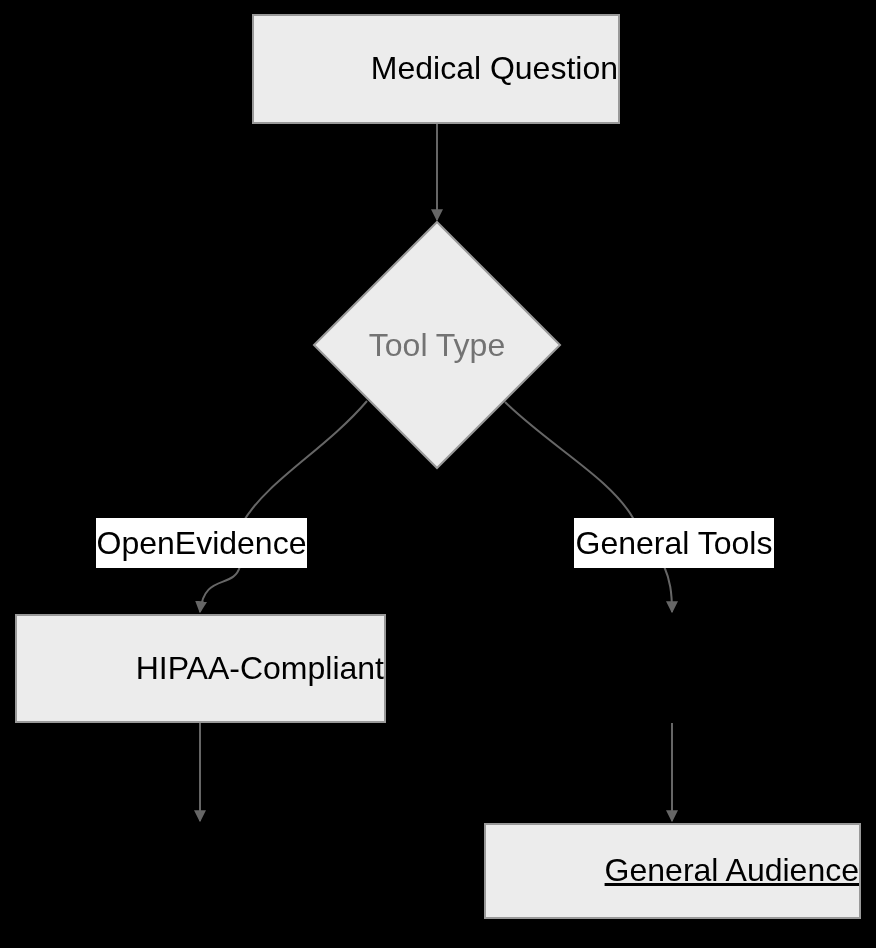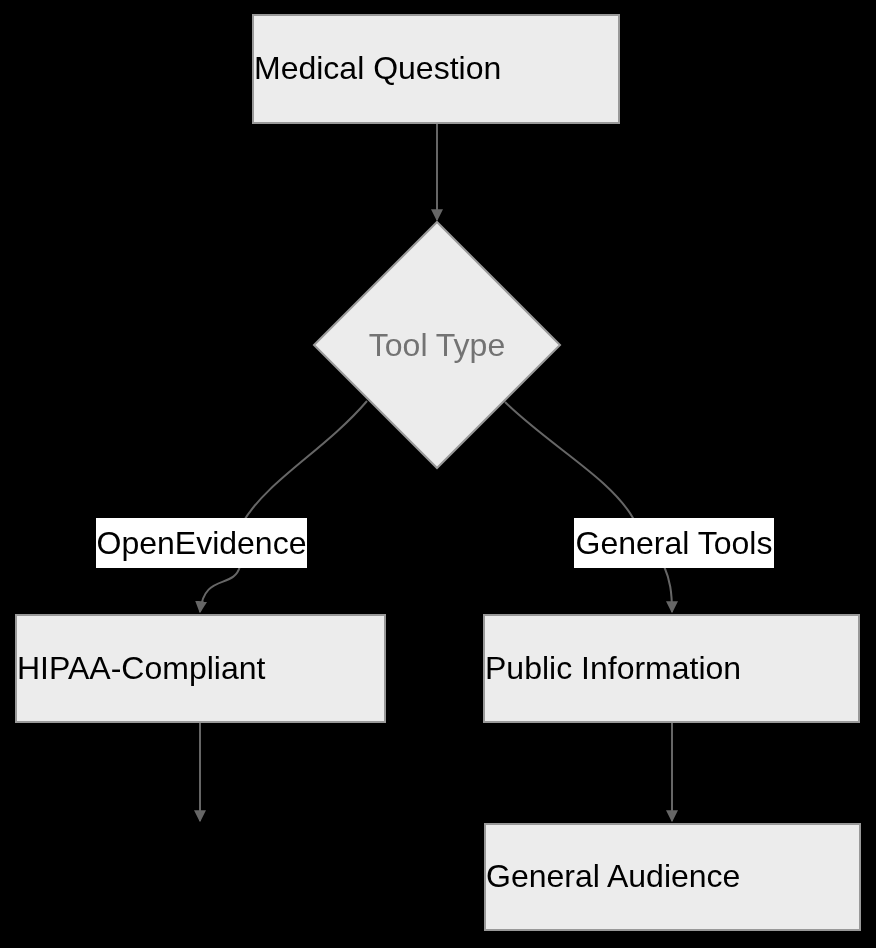--- a/index.html
+++ b/index.html
@@ -24,21 +24,21 @@
   }
   .node {
     position: absolute;
     box-sizing: border-box;
     background: #ececec;
     border: 2px solid #999999;
     color: #000000;
     font-size: 32px;
     display: flex;
     align-items: center;
-    justify-content: flex-start;
+    justify-content: flex-end;
     text-align: center;
     line-height: 1.1;
   }
   .diamond-label {
     position: absolute;
     color: #737373;
     font-size: 32px;
     display: flex;
     align-items: center;
     justify-content: center;
@@ -53,21 +53,21 @@
     display: flex;
     align-items: center;
     justify-content: center;
     text-align: center;
     white-space: nowrap;
   }
   #node-medical-question { left: 252px; top: 14px;  width: 368px; height: 110px; }
   #node-hipaa            { left: 15px;  top: 614px; width: 371px; height: 109px; }
   #node-public-info      { left: 483px; top: 614px; width: 377px; height: 109px; }
   #node-clinician        { left: 18px;  top: 823px; width: 364px; height: 108px; }
-  #node-general-audience { left: 484px; top: 823px; width: 377px; height: 108px; }
+  #node-general-audience { left: 484px; top: 823px; width: 377px; height: 96px; text-decoration: underline; }
   #label-tool-type       { left: 337px; top: 320px; width: 200px; height: 50px; }
   #edge-label-openevidence { left: 96px;  top: 518px; width: 211px; height: 50px; }
   #edge-label-general-tools{ left: 574px; top: 518px; width: 200px; height: 50px; }
 </style>
 </head>
 <body>
 
 <div class="canvas">
 
   <svg class="edge-layer" width="876" height="948" viewBox="0 0 876 948" xmlns="http://www.w3.org/2000/svg">
@@ -91,23 +91,20 @@
   </svg>
 
   <div class="node" id="node-medical-question">
     <span>Medical Question</span>
   </div>
 
   <div class="node" id="node-hipaa">
     <span>HIPAA-Compliant</span>
   </div>
 
-  <div class="node" id="node-public-info">
-    <span>Public Information</span>
-  </div>
 
 
   <div class="node" id="node-general-audience">
     <span>General Audience</span>
   </div>
 
   <div class="diamond-label" id="label-tool-type">
     <span>Tool Type</span>
   </div>
 

